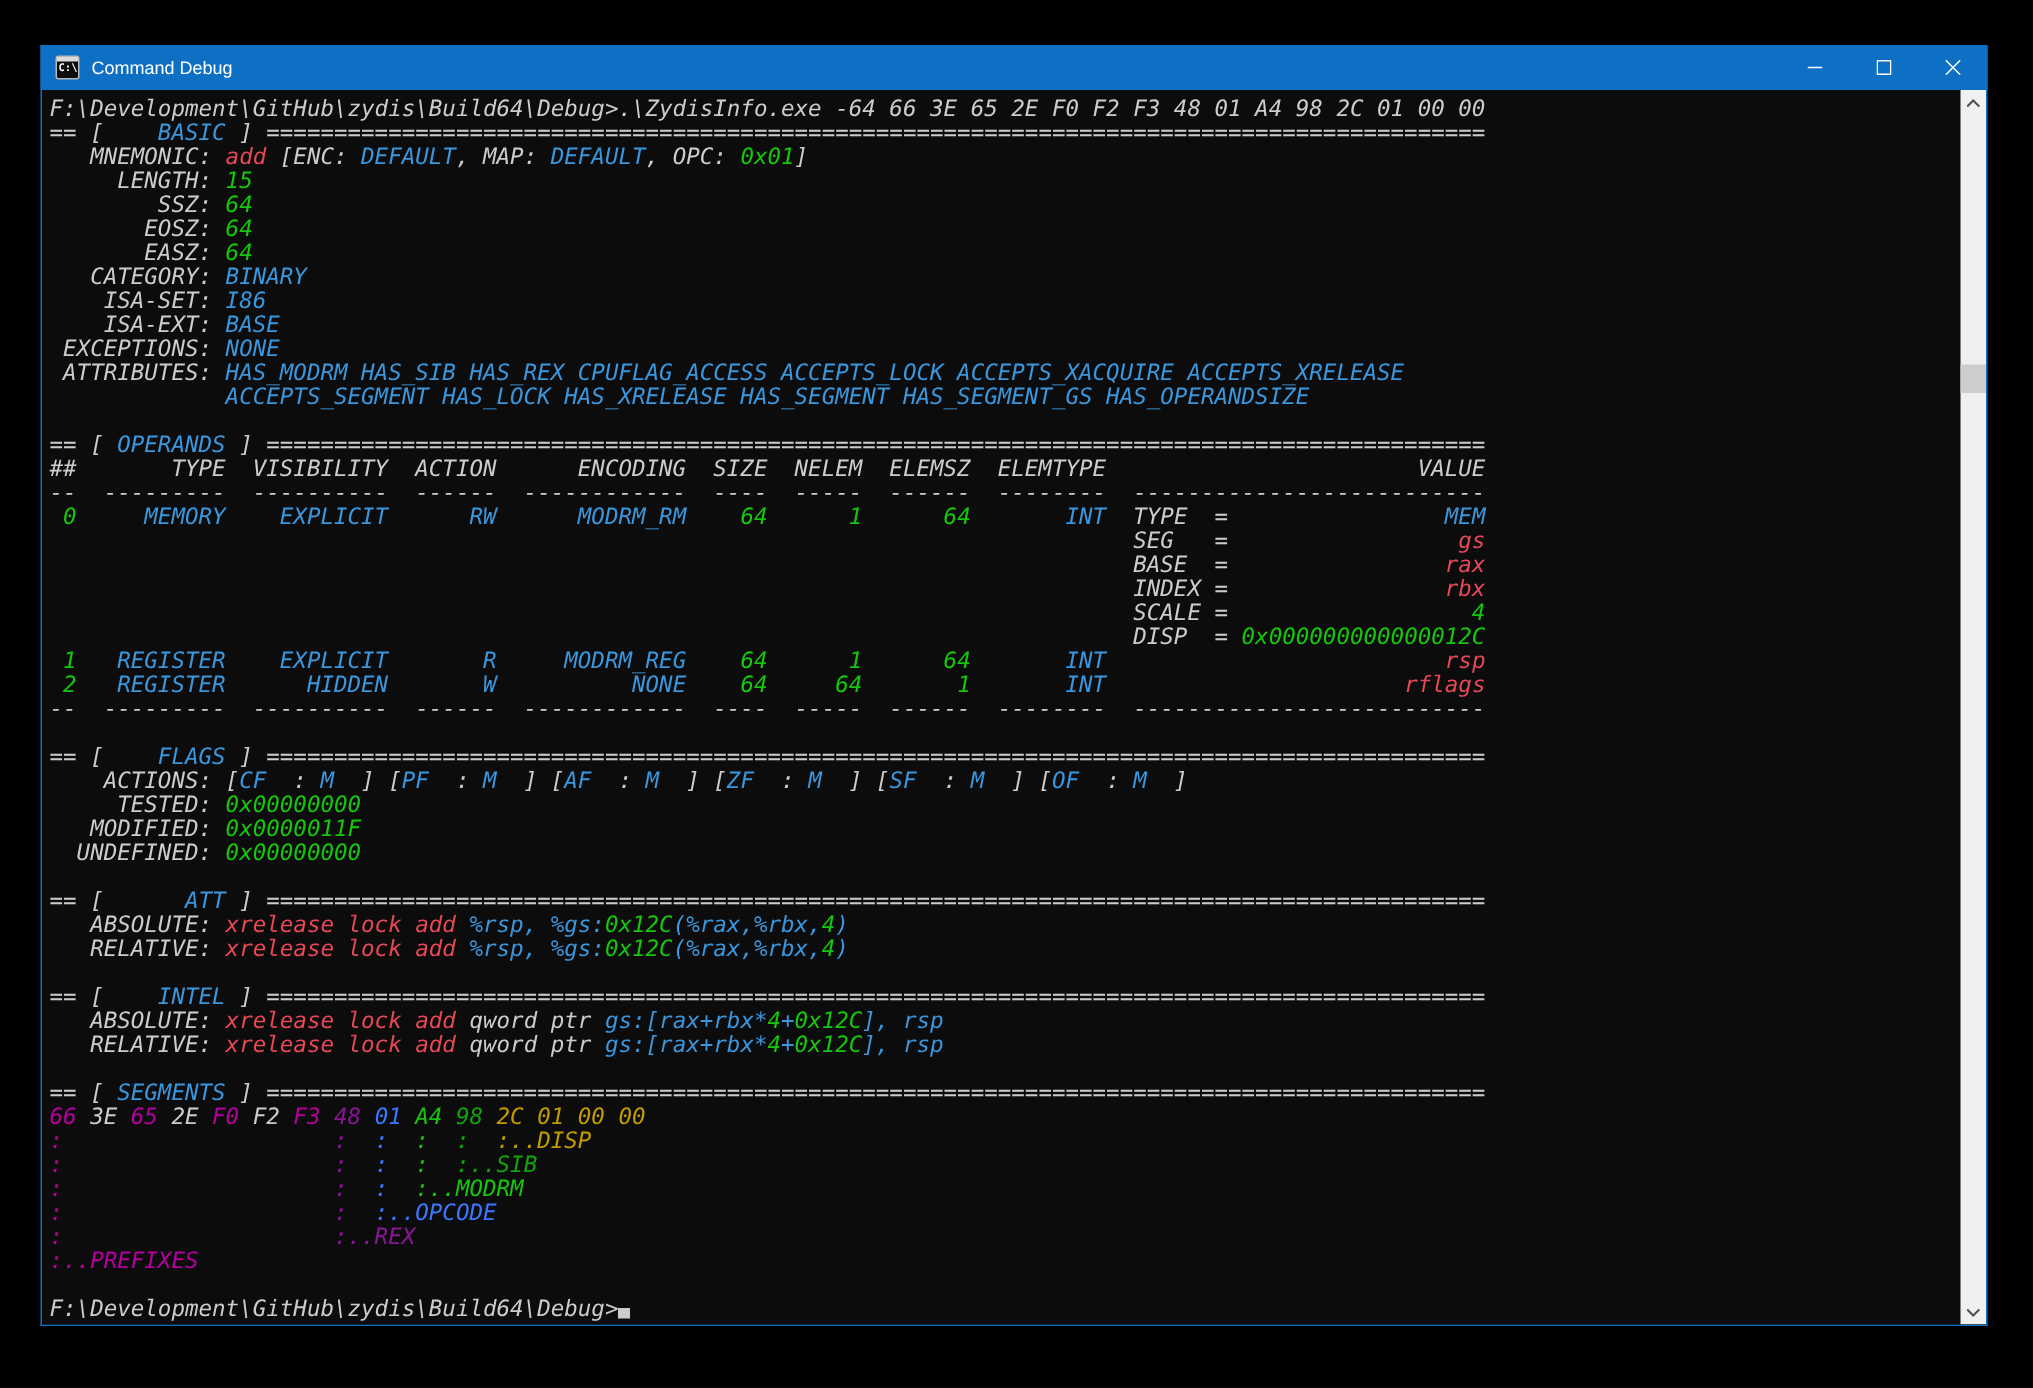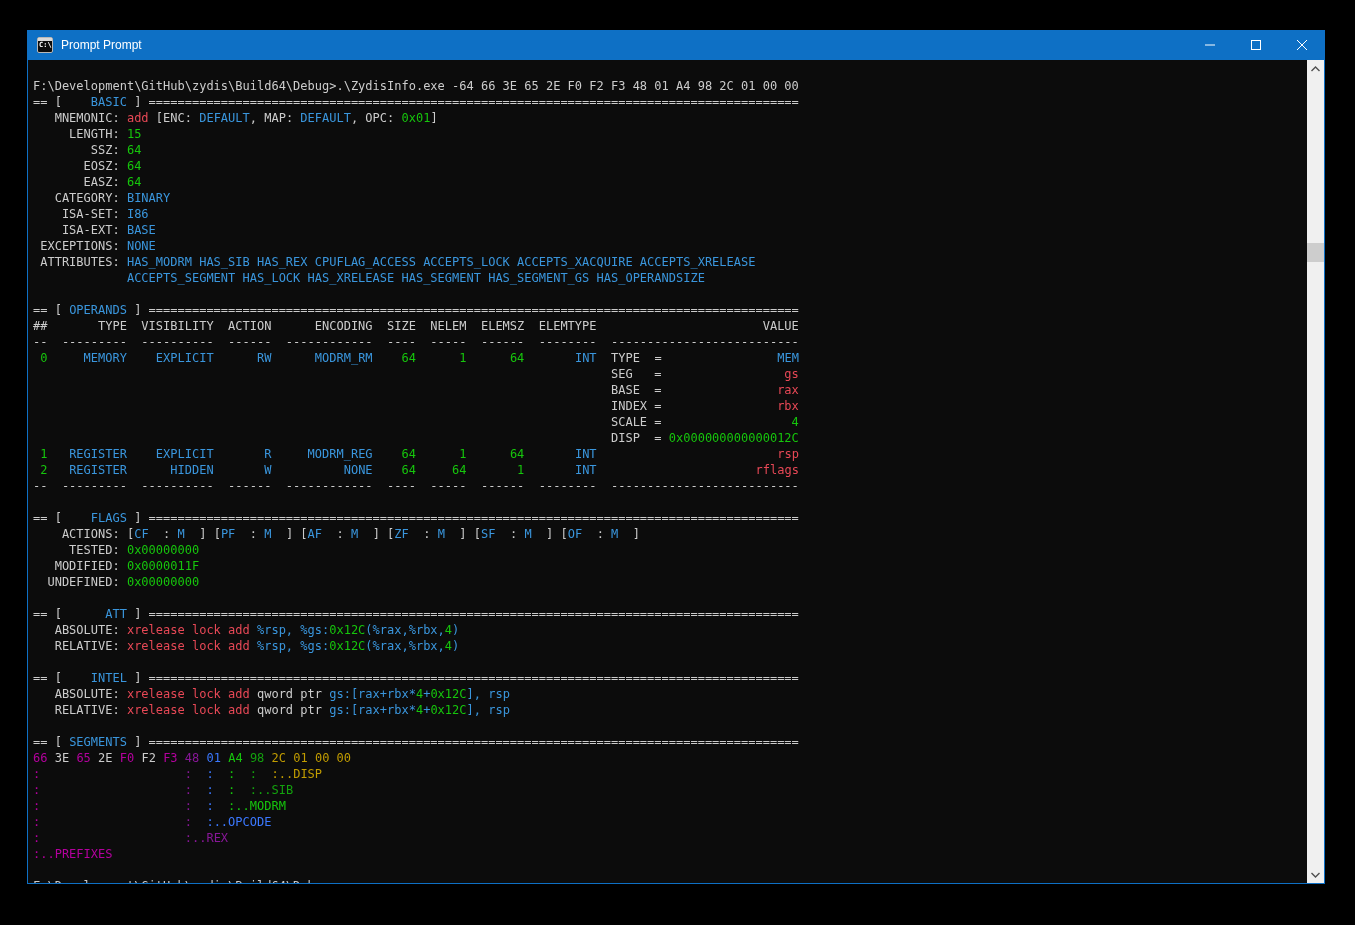--- a/index.html
+++ b/index.html
@@ -52,26 +52,27 @@
   .ctrl {
     width: 46px; height: 30px;
     display: flex; align-items: center; justify-content: center;
   }
   .console {
     position: absolute; left: 0; top: 30px; right: 0; bottom: 0;
     background: #0C0C0C;
     overflow: hidden;
   }
   .terminal {
-    position: absolute; left: 5px; top: 18px;
+    position: absolute; left: 5px; top: 4px;
     font-family: "DejaVu Sans Mono", "Liberation Mono", monospace;
-    font-size: 12px;
+    font-size: 15px;
     line-height: 16px;
     color: #CCCCCC;
     white-space: pre;
+    font-style: italic;
   }
   .tline { height: 16px; white-space: pre; }
   .cursor {
     display: inline-block;
     width: 8px; height: 7px;
     background: #CCCCCC;
     vertical-align: -2px;
   }
   .scrollbar {
     position: absolute; right: 0; top: 0; bottom: 0; width: 17px;
@@ -90,21 +91,21 @@
 </style>
 </head>
 <body>
 
 <div class="window" style="border-color: rgb(14, 112, 197); background: rgb(12, 12, 12);">
   <div class="titlebar" style="background: rgb(14, 112, 197);">
     <div class="cmd-icon">
       <div class="icon-titlestrip"></div>
       <div class="icon-prompt">C:\</div>
     </div>
-    <div class="title-text">Prompt Prompt</div>
+    <div class="title-text">Command Debug</div>
     <div class="controls">
       <div class="ctrl">
         <svg width="10" height="10">
           <line x1="0" y1="5" x2="10" y2="5" stroke="#FFFFFF" stroke-width="1"></line>
         </svg>
       </div>
       <div class="ctrl">
         <svg width="10" height="10">
           <rect x="0.5" y="0.5" width="9" height="9" fill="none" stroke="#FFFFFF" stroke-width="1"></rect>
         </svg>

